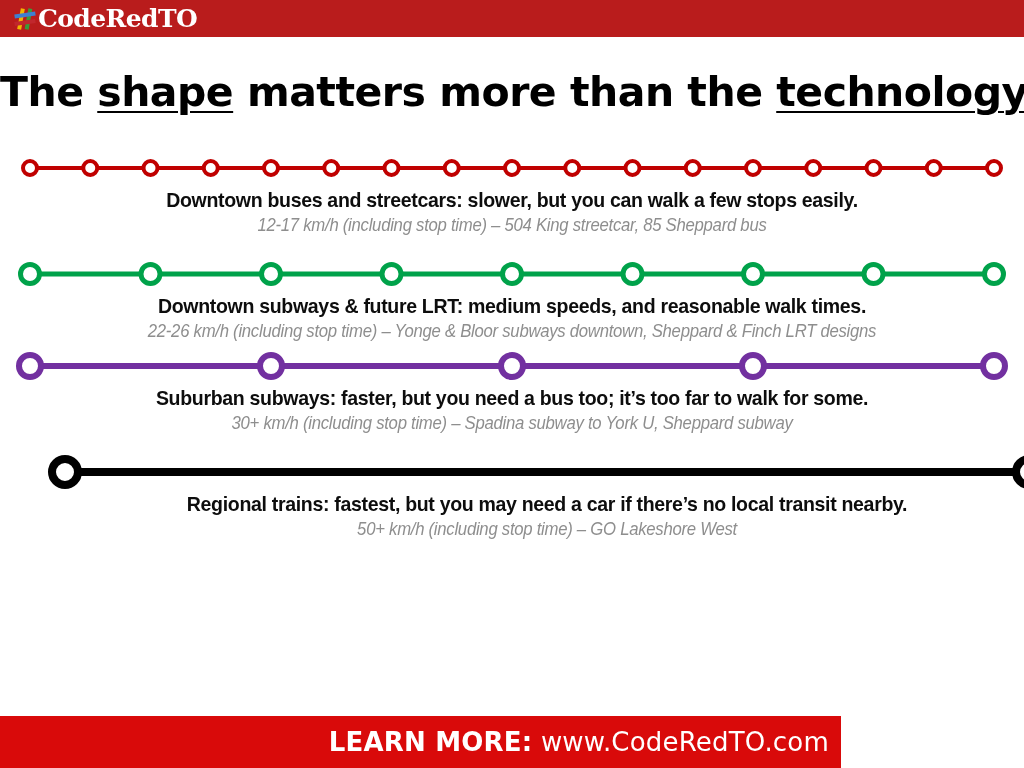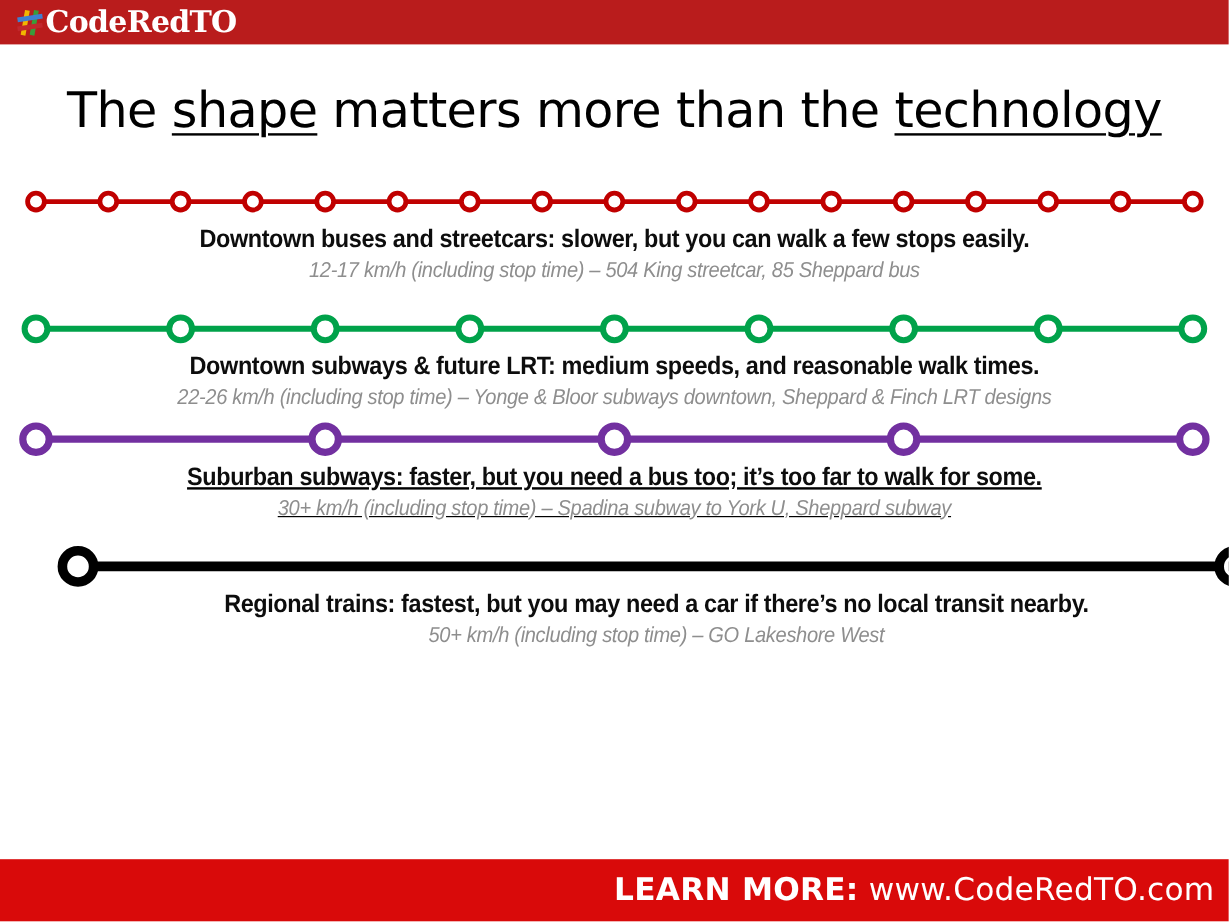--- a/index.html
+++ b/index.html
@@ -49,21 +49,21 @@
   }
 
   
   .headline {
     position: absolute;
     left: 0;
     top: 68px;
     width: 1024px;
     text-align: center;
     font-family: "DejaVu Sans", sans-serif;
-    font-weight: normal;
+    font-weight: bold;
     font-size: 41px;
     color: #000000;
     letter-spacing: -0.5px;
     white-space: nowrap;
   }
   .headline .u {
     text-decoration: underline;
     text-underline-offset: 5px;
     text-decoration-thickness: 2px;
   }
@@ -111,29 +111,29 @@
     letter-spacing: -0.3px;
     white-space: nowrap;
     line-height: 1.25;
     margin-top: 2px;
     transform: scaleX(0.93);
   }
 
   
   .block-bus   { margin-bottom: 18px; }
   .block-sub   { margin-bottom: 4px; }
-  .block-sbrb  { margin-bottom: 18px; text-decoration: underline; }
+  .block-sbrb  { margin-bottom: 18px; }
   .block-gotr  { margin-bottom: 0; margin-left: 35px; }
 
   
   .footer-bar {
     position: absolute;
     left: 0;
     bottom: 0;
-    width: 1024px;
+    width: 841px;
     height: 52px;
     background: #d90a0a;
     display: flex;
     align-items: center;
     justify-content: flex-end;
   }
   .footer-text {
     color: #ffffff;
     font-family: "DejaVu Sans", sans-serif;
     font-size: 26px;

